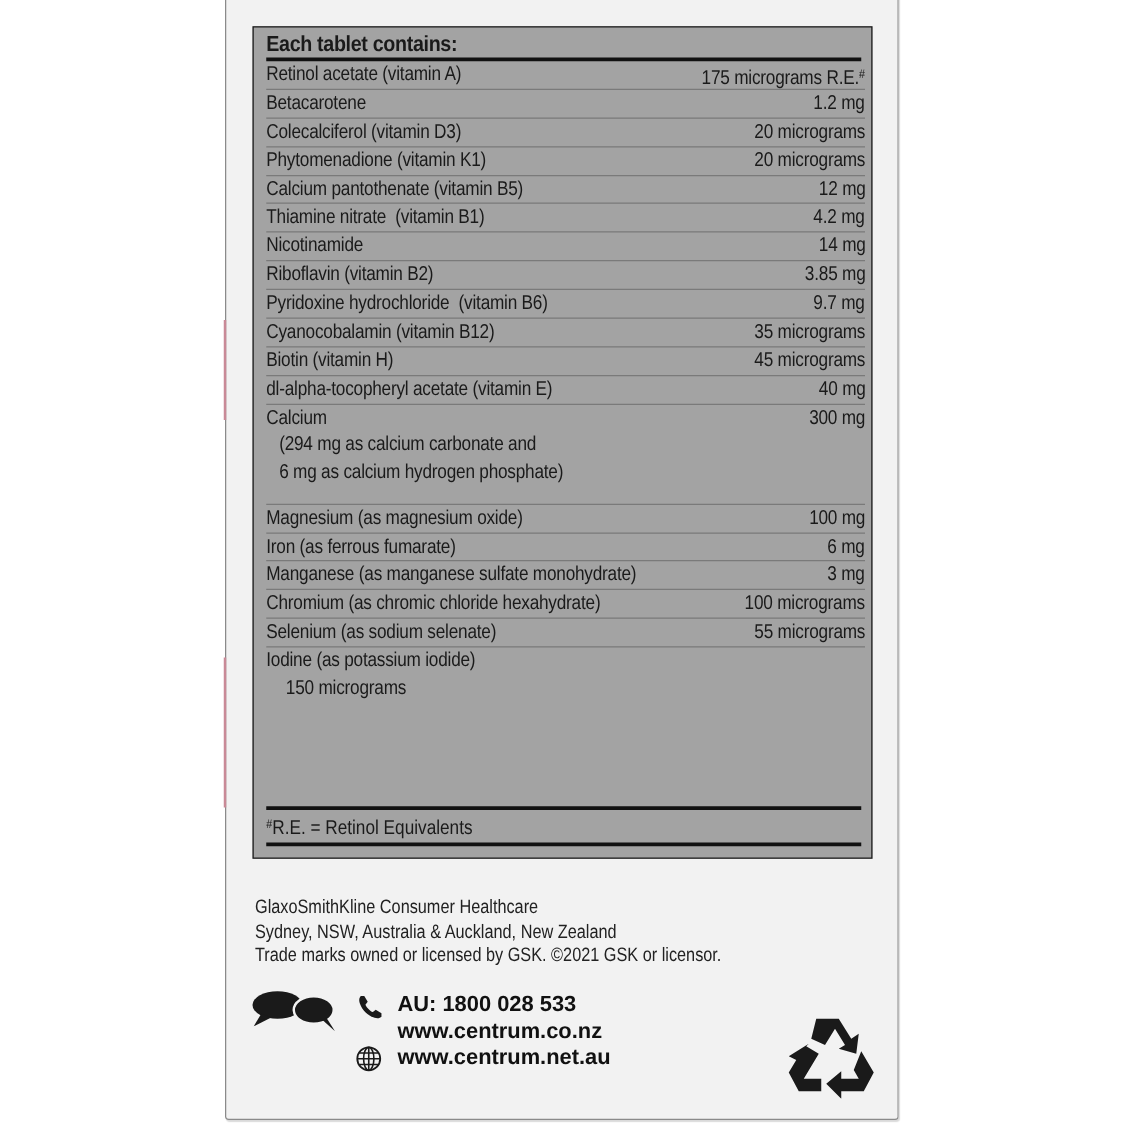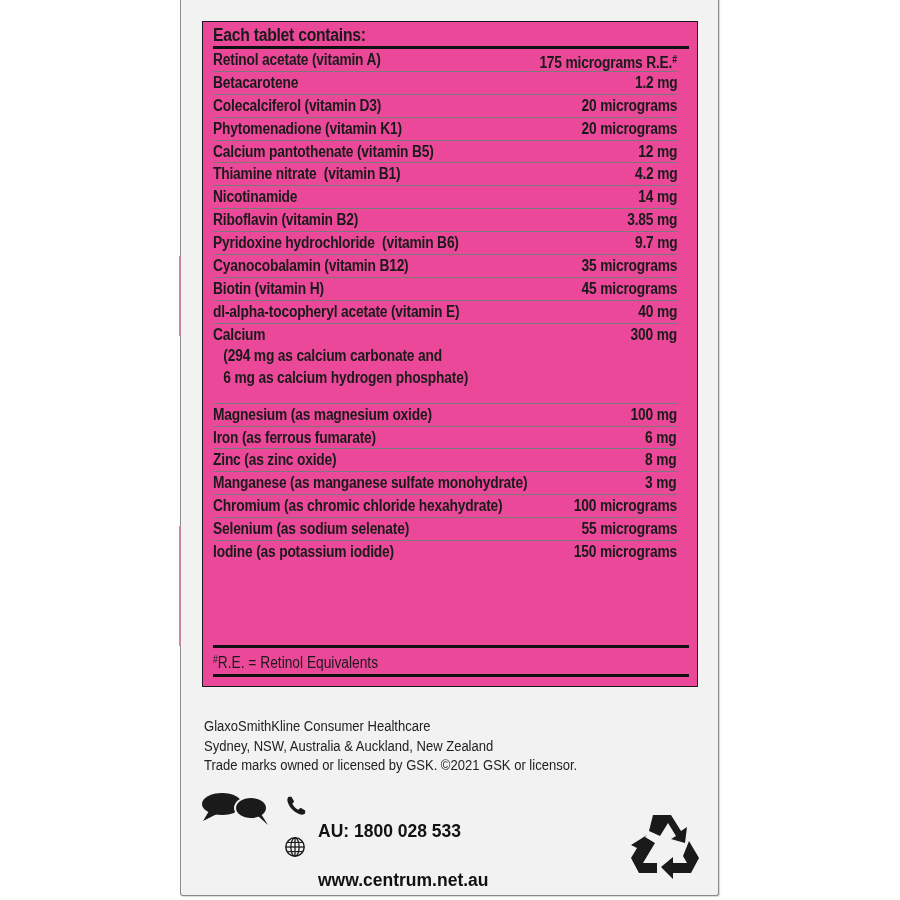--- a/index.html
+++ b/index.html
@@ -11,37 +11,37 @@
       position: absolute; left: 180px; top: -4px; width: 539px; height: 900px;
       background: #f2f2f2; border: 1.5px solid #8a8a8a; border-top: none;
       border-radius: 0 0 3px 3px; box-sizing: border-box;
       box-shadow: 1px 1px 1px rgba(0,0,0,0.15);
     }
     .edge-tint {
       position: absolute; left: -2px; width: 2px; background: #c98a97;
     }
     .panel {
       position: absolute; left: 21px; top: 25px; width: 496px; height: 666px;
-      border: 1.5px solid #1a1a1a; box-sizing: border-box; background: #ec4899;
+      border: 1.5px solid #1a1a1a; box-sizing: border-box; background: #a3a3a3;
     }
     .panel-title {
       position: absolute; left: 10px; top: 3px; font-weight: bold; font-size: 17.5px;
       letter-spacing: -0.3px; transform: scaleX(0.9); transform-origin: left center;
     }
     .title-rule {
       position: absolute; left: 10px; right: 8px; top: 24px; height: 3px; background: #111;
     }
-    .rows { position: absolute; left: 10px; right: 20px; top: 27px; font-weight: bold; }
+    .rows { position: absolute; left: 10px; right: 5px; top: 27px; }
     .row {
       position: relative; border-bottom: 1px solid #7a7a7a; display: flex;
       justify-content: space-between; align-items: flex-start; box-sizing: border-box;
       font-size: 16px; line-height: 21.8px; height: 22.9px; padding-top: 0px;
     }
     .row.tall { height: 80px; }
-    .row.last { border-bottom: none; }
+    .row.last { border-bottom: none; flex-direction: column; }
     .name {
       transform: scaleX(0.86); transform-origin: left top; white-space: nowrap;
       letter-spacing: -0.2px;
     }
     .name .sub { display: block; padding-left: 12px; }
     .amt {
       transform: scaleX(0.86); transform-origin: right top; white-space: nowrap;
       letter-spacing: -0.2px; text-align: right;
     }
     .amt sup { font-size: 10px; vertical-align: 5px; }
@@ -61,21 +61,21 @@
       color: #222; transform: scaleX(0.84); transform-origin: left top; white-space: nowrap;
     }
     .contact { position: absolute; left: 20px; top: 795px; }
     .bubbles { position: absolute; left: 0; top: 0; width: 70px; height: 36px; }
     .phone-icon { position: absolute; left: 84px; top: 4px; width: 22px; height: 22px; }
     .globe-icon { position: absolute; left: 83px; top: 45px; width: 22px; height: 22px; }
     .contact-text {
       position: absolute; left: 117px; top: 2px; font-weight: bold; font-size: 17.5px;
       line-height: 21px; white-space: nowrap; color: #111;
     }
-    .contact-text div { height: 21px; margin-top: 28px; }
+    .contact-text div { height: 21px; }
     .recycle-icon { position: absolute; left: 448px; top: 815px; width: 72px; height: 68px; }
   </style>
 </head>
 <body>
 
 <div class="card">
   <div class="edge-tint" style="top:260px;height:80px;"></div>
   <div class="edge-tint" style="top:530px;height:120px;"></div>
 
   <div class="panel">
@@ -139,24 +139,20 @@
         </span>
         <span class="amt">300 mg</span>
       </div>
       <div class="row">
         <span class="name">Magnesium (as magnesium oxide)</span>
         <span class="amt">100 mg</span>
       </div>
       <div class="row">
         <span class="name">Iron (as ferrous fumarate)</span>
         <span class="amt">6 mg</span>
-      </div>
-      <div class="row">
-        <span class="name">Zinc (as zinc oxide)</span>
-        <span class="amt">8 mg</span>
       </div>
       <div class="row">
         <span class="name">Manganese (as manganese sulfate monohydrate)</span>
         <span class="amt">3 mg</span>
       </div>
       <div class="row">
         <span class="name">Chromium (as chromic chloride hexahydrate)</span>
         <span class="amt">100 micrograms</span>
       </div>
       <div class="row">
@@ -193,22 +189,22 @@
     <svg class="globe-icon" viewBox="0 0 24 24">
       <circle cx="12" cy="12" r="10" fill="none" stroke="#1a1a1a" stroke-width="1.6"></circle>
       <ellipse cx="12" cy="12" rx="4.5" ry="10" fill="none" stroke="#1a1a1a" stroke-width="1.4"></ellipse>
       <line x1="12" y1="2" x2="12" y2="22" stroke="#1a1a1a" stroke-width="1.4"></line>
       <line x1="2" y1="12" x2="22" y2="12" stroke="#1a1a1a" stroke-width="1.4"></line>
       <line x1="4" y1="7" x2="20" y2="7" stroke="#1a1a1a" stroke-width="1.2"></line>
       <line x1="4" y1="17" x2="20" y2="17" stroke="#1a1a1a" stroke-width="1.2"></line>
     </svg>
     <div class="contact-text">
       <div>AU: 1800 028 533</div>
+      <div>www.centrum.co.nz</div>
       <div>www.centrum.net.au</div>
-      <div>www.centrum.co.nz</div>
     </div>
   </div>
 
   <svg class="recycle-icon" viewBox="0 0 72 68">
     <g fill="#1a1a1a">
 
       <path d="M24 4 L42 4 L52 20 L58 16 L56 32 L42 28 L47 25 L39 12 L31 25 L20 20 Z"></path>
 
       <path d="M60 30 L70 47 L62 62 L44 62 L44 68 L32 56 L44 46 L44 52 L58 52 L54 45 Z"></path>
 

